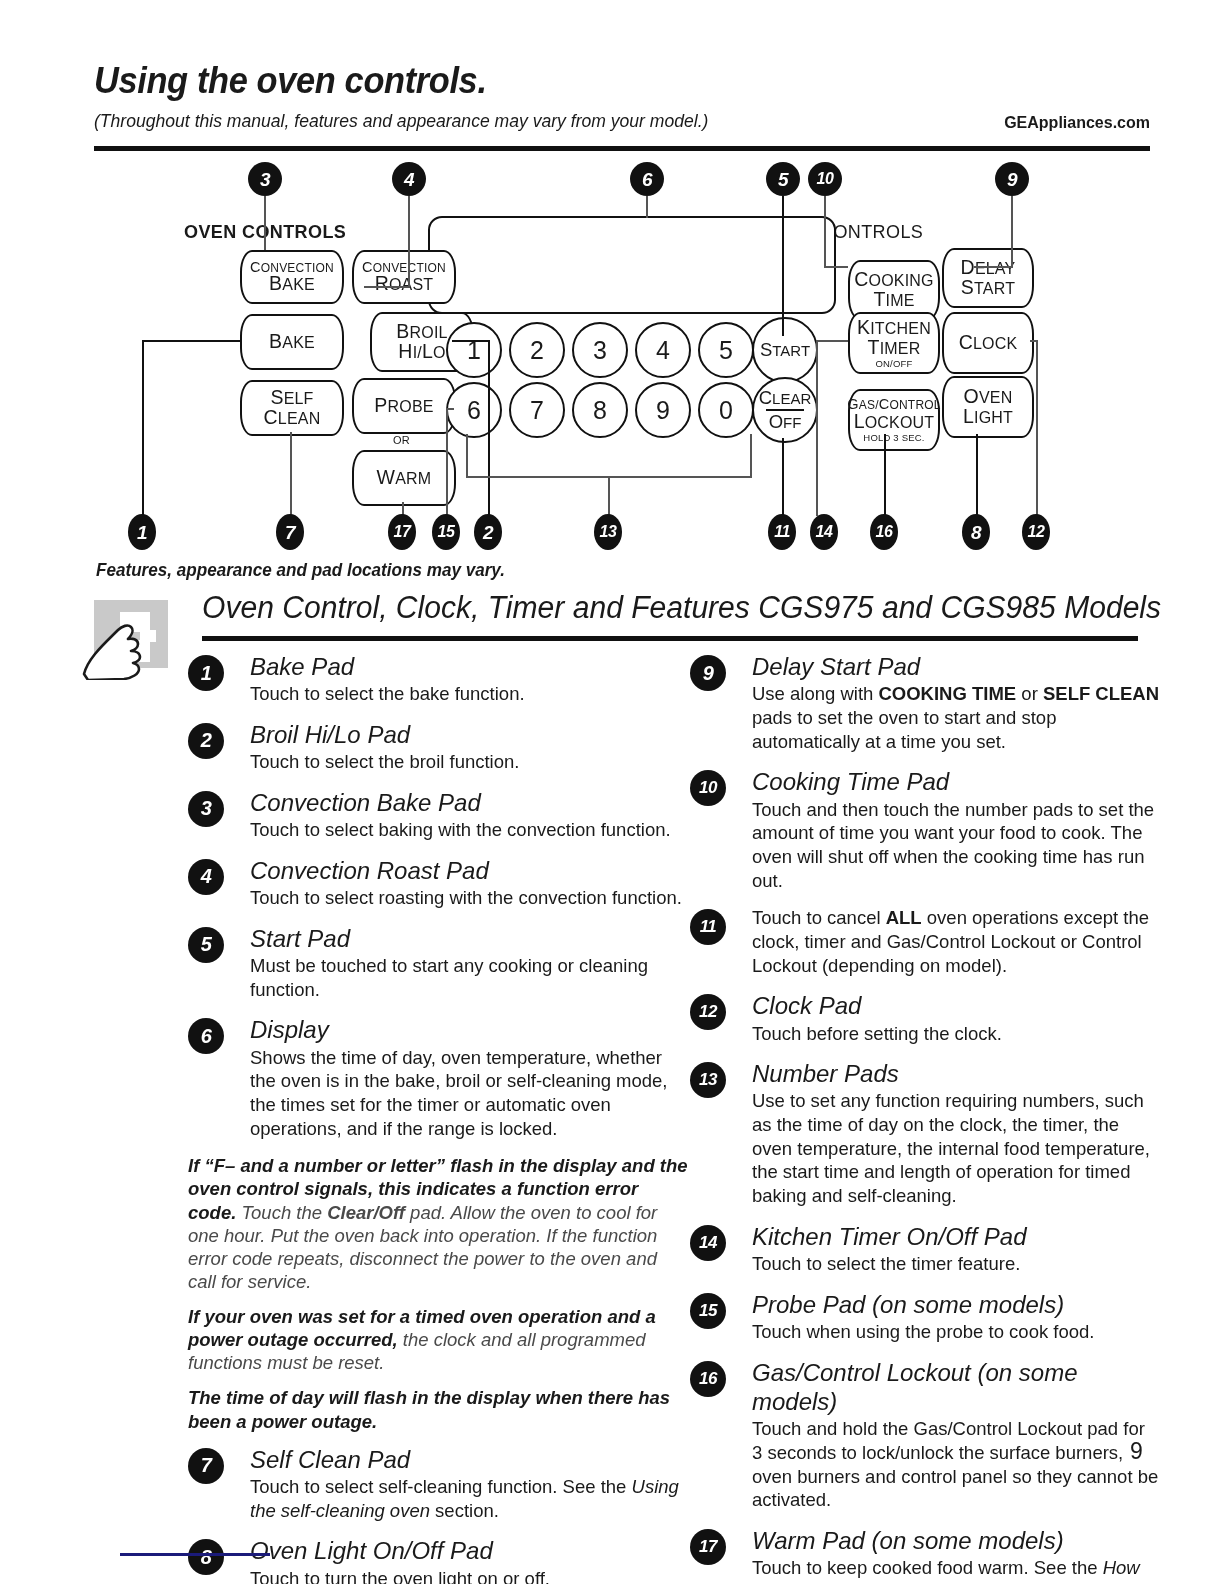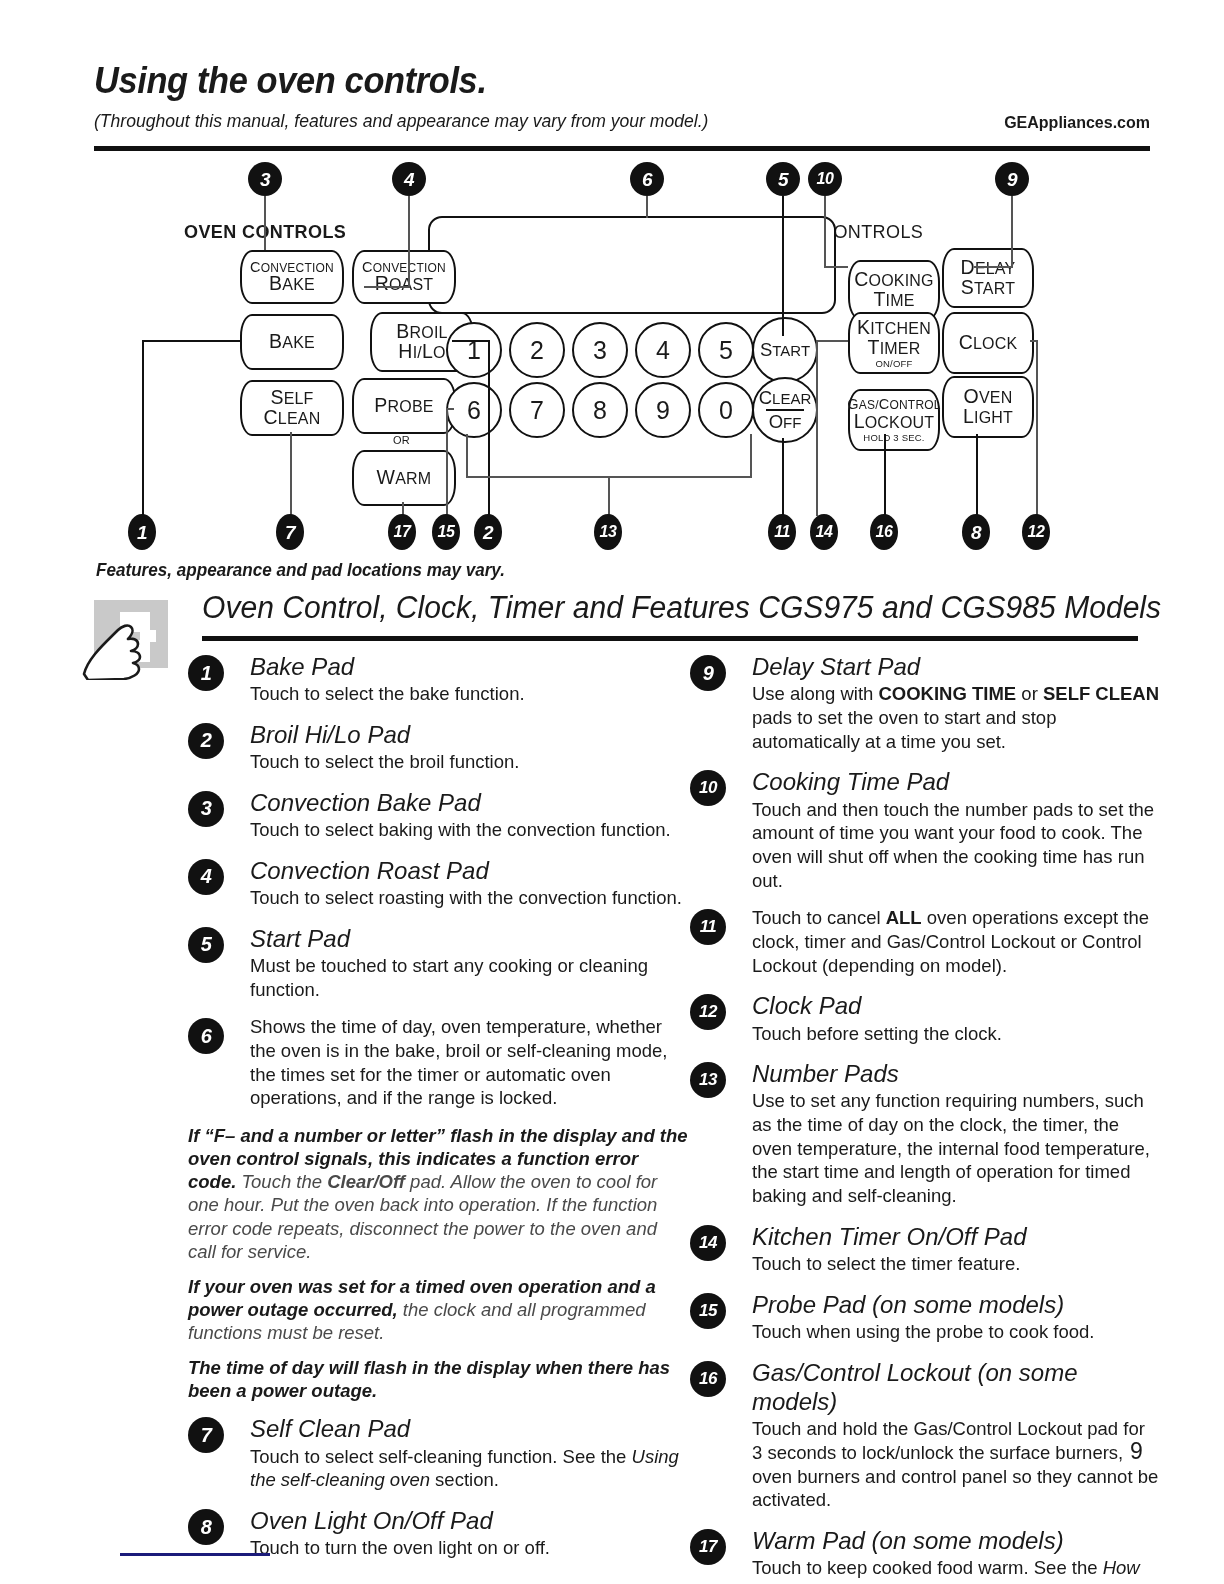--- a/index.html
+++ b/index.html
@@ -324,20 +324,21 @@
     </div>
 
     <div class="item">
       <div class="bullet">5</div>
       <div class="t">Start Pad</div>
       <div class="d">Must be touched to start any cooking or cleaning function.</div>
     </div>
 
     <div class="item">
       <div class="bullet">6</div>
+      <div class="t">Display</div>
       <div class="d">Shows the time of day, oven temperature, whether the oven is in the bake, broil or self-cleaning mode, the times set for the timer or automatic oven operations, and if the range is locked.</div>
     </div>
 
     <div class="note">
       <b>If “F– and a number or letter” flash in the display and the oven control signals, this indicates a function error code.</b><span class="grey"> Touch the </span><b class="grey">Clear/Off</b><span class="grey"> pad. Allow the oven to cool for one hour. Put the oven back into operation. If the function error code repeats, disconnect the power to the oven and call for service.</span>
     </div>
 
     <div class="note">
       <b>If your oven was set for a timed oven operation and a power outage occurred,</b><span class="grey"> the clock and all programmed functions must be reset.</span>
     </div>

